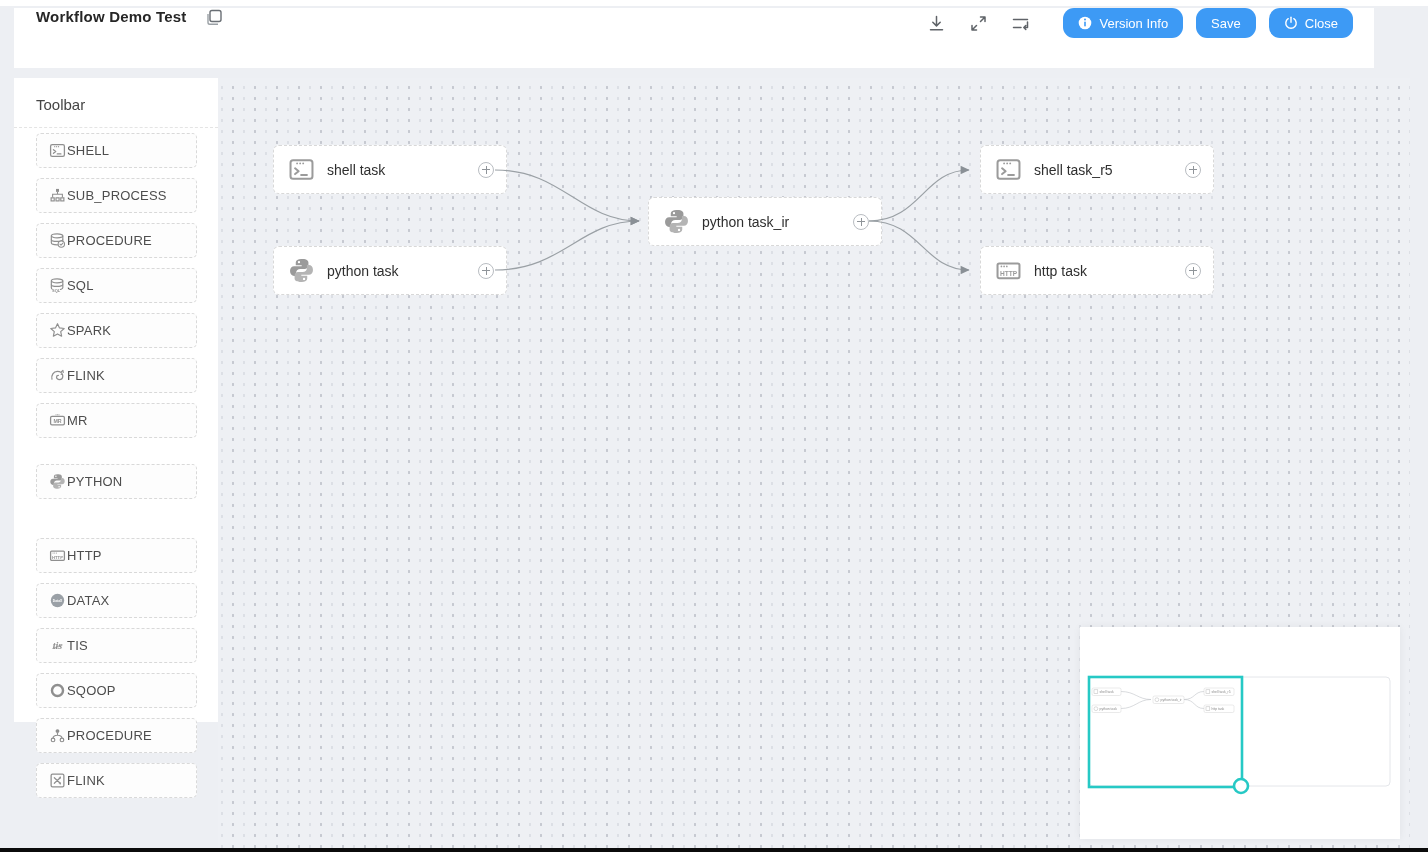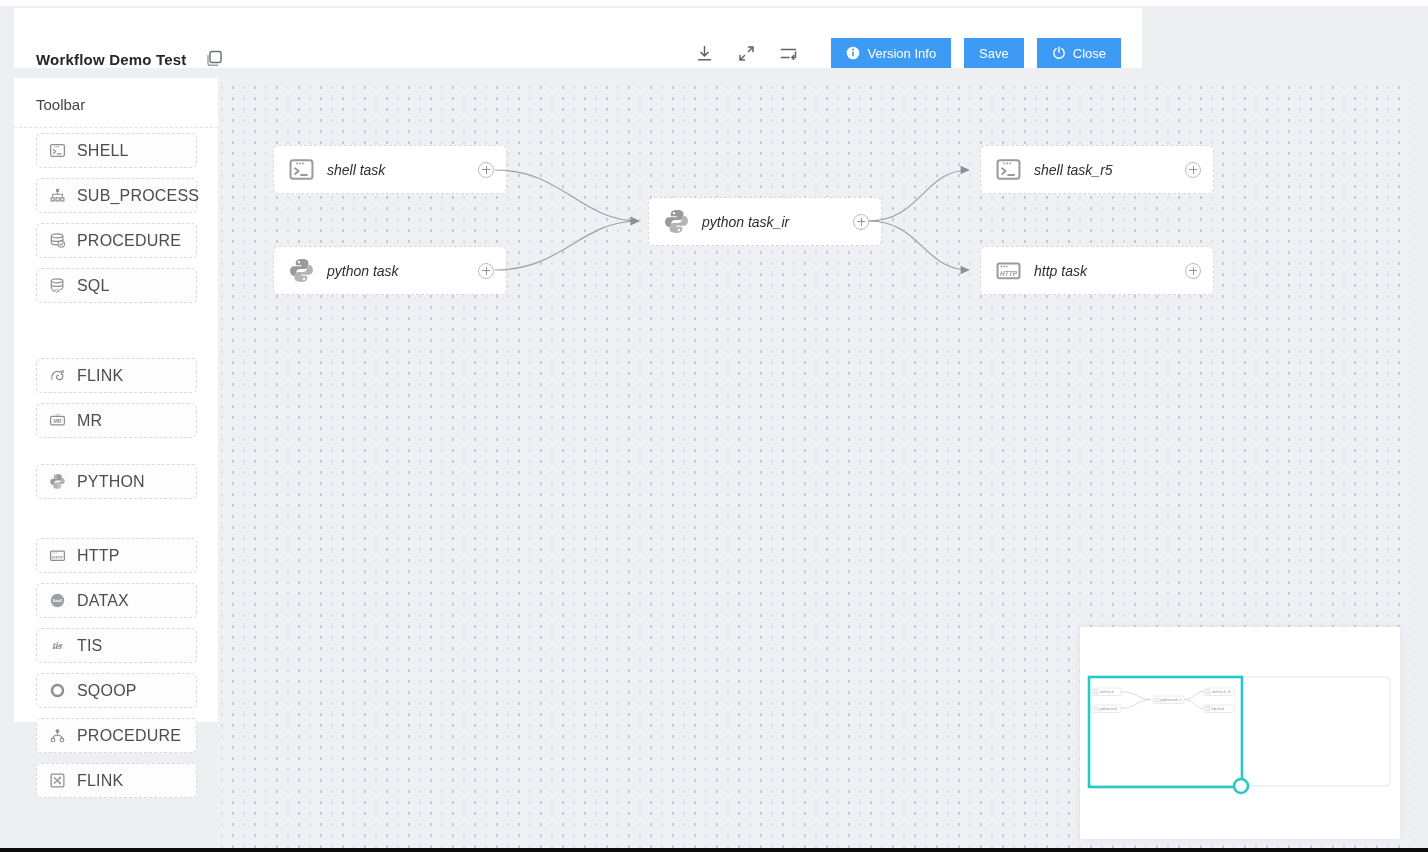--- a/index.html
+++ b/index.html
@@ -3,51 +3,51 @@
 <meta charset="utf-8">
 <style>
   * { box-sizing: border-box; margin: 0; padding: 0; }
   html,body { width:1428px; height:852px; overflow:hidden;
     font-family:"Liberation Sans","DejaVu Sans",sans-serif; background:#ffffff; }
   .page { position:relative; width:1428px; height:852px; background:#edeff3; }
   .top-strip { position:absolute; left:0; top:0; width:100%; height:6px; background:#ffffff; }
   .bottom-bar { position:absolute; left:0; top:848px; width:100%; height:4px; background:#0b0b0b; }
 
   
-  .header { position:absolute; left:14px; top:8px; width:1128px; height:60px;
-    background:#ffffff; display:flex; align-items:flex-end; padding:0 21px 0 22px; }
+  .header { position:absolute; left:14px; top:8px; width:1360px; height:60px;
+    background:#ffffff; display:flex; align-items:flex-start; padding:0 21px 0 22px; }
   .title { font-size:15px; font-weight:bold; color:#262626; letter-spacing:.2px; }
   .copy-btn { margin-left:18px; display:inline-flex; cursor:pointer; }
   .header-right { margin-left:auto; display:flex; align-items:center; }
   .hicon { display:inline-flex; align-items:center; justify-content:center;
     width:26px; height:26px; margin-left:16px; cursor:pointer; color:#5f6368; }
-  .btn { height:30px; border:none; border-radius:0; background:#3d9af5; color:#fff;
+  .btn { height:30px; border:none; border-radius:11px; background:#3d9af5; color:#fff;
     font-size:13px; font-family:inherit; padding:0 15px; margin-left:13px;
     display:inline-flex; align-items:center; gap:7px; cursor:pointer; }
   .btn:first-of-type { margin-left:30px; }
 
   
   .sidebar { position:absolute; left:14px; top:78px; width:204px; height:644px; background:#ffffff; }
   .sidebar-title { font-size:15px; color:#454545; padding:18px 0 0 22px; }
   .sidebar-divider { border:none; border-top:1px dashed #e4e4e4; margin:14px 0 0 0; }
   .tool-item { position:absolute; left:22px; width:161px; height:35px;
     border:1px dashed #d9d9d9; border-radius:5px; background:#fdfdfd;
     display:flex; align-items:center; padding-left:12px; cursor:grab; }
   .tool-item .t-icon { width:17px; height:17px; display:inline-flex; color:#8f8f8f; }
-  .tool-item .t-label { margin-left:11px; font-size:16px; color:#4d4d4d; letter-spacing:.2px; }
+  .tool-item .t-label { margin-left:1px; font-size:13px; color:#4d4d4d; letter-spacing:.2px; }
 
   
   .canvas { position:absolute; left:218px; top:78px; width:1192px; height:770px;
     background-color:#eef0f4;
     background-image:
       radial-gradient(circle, #c6c9d1 1.1px, transparent 1.4px),
       radial-gradient(circle, #dcdfe5 1.1px, transparent 1.4px);
     background-size:22px 11px, 22px 11px;
     background-position:4px 4px, 15px 4px;
-    overflow:hidden;font-style:italic; }
+    overflow:hidden; }
   .edges { position:absolute; left:0; top:0; z-index:3; pointer-events:none; }
   .node { position:absolute; width:234px; height:49px; background:#ffffff;
     border:1px dashed #d8d8d8; border-radius:6px; display:flex; align-items:center;
     padding-left:14px; z-index:2; cursor:move; }
   .node .n-icon { width:27px; height:27px; display:inline-flex; color:#9b9b9b; }
   .node .n-label { margin-left:12px; font-size:14px; color:#2f2f2f; }
   .plus { position:absolute; right:12px; top:50%; transform:translateY(-50%);
     width:16px; height:16px; border:1px solid #b9bdc2; border-radius:50%;
     background:#fff; cursor:crosshair; }
   .plus::before, .plus::after { content:""; position:absolute; background:#8f9499; }
@@ -232,20 +232,28 @@
       <span class="t-label">SUB_PROCESS</span>
     </div>
     <div class="tool-item" style="top:190px">
       <span class="t-icon">
           <svg width="17" height="17" viewBox="0 0 16 16">
             <use href="#ic-sql"></use>
           </svg>
         </span>
       <span class="t-label">SQL</span>
     </div>
+    <div class="tool-item" style="top:235px">
+      <span class="t-icon">
+          <svg width="17" height="17" viewBox="0 0 16 16">
+            <use href="#ic-spark"></use>
+          </svg>
+        </span>
+      <span class="t-label">SPARK</span>
+    </div>
     <div class="tool-item" style="top:280px">
       <span class="t-icon">
           <svg width="17" height="17" viewBox="0 0 16 16">
             <use href="#ic-flink"></use>
           </svg>
         </span>
       <span class="t-label">FLINK</span>
     </div>
     <div class="tool-item" style="top:325px">
       <span class="t-icon">

